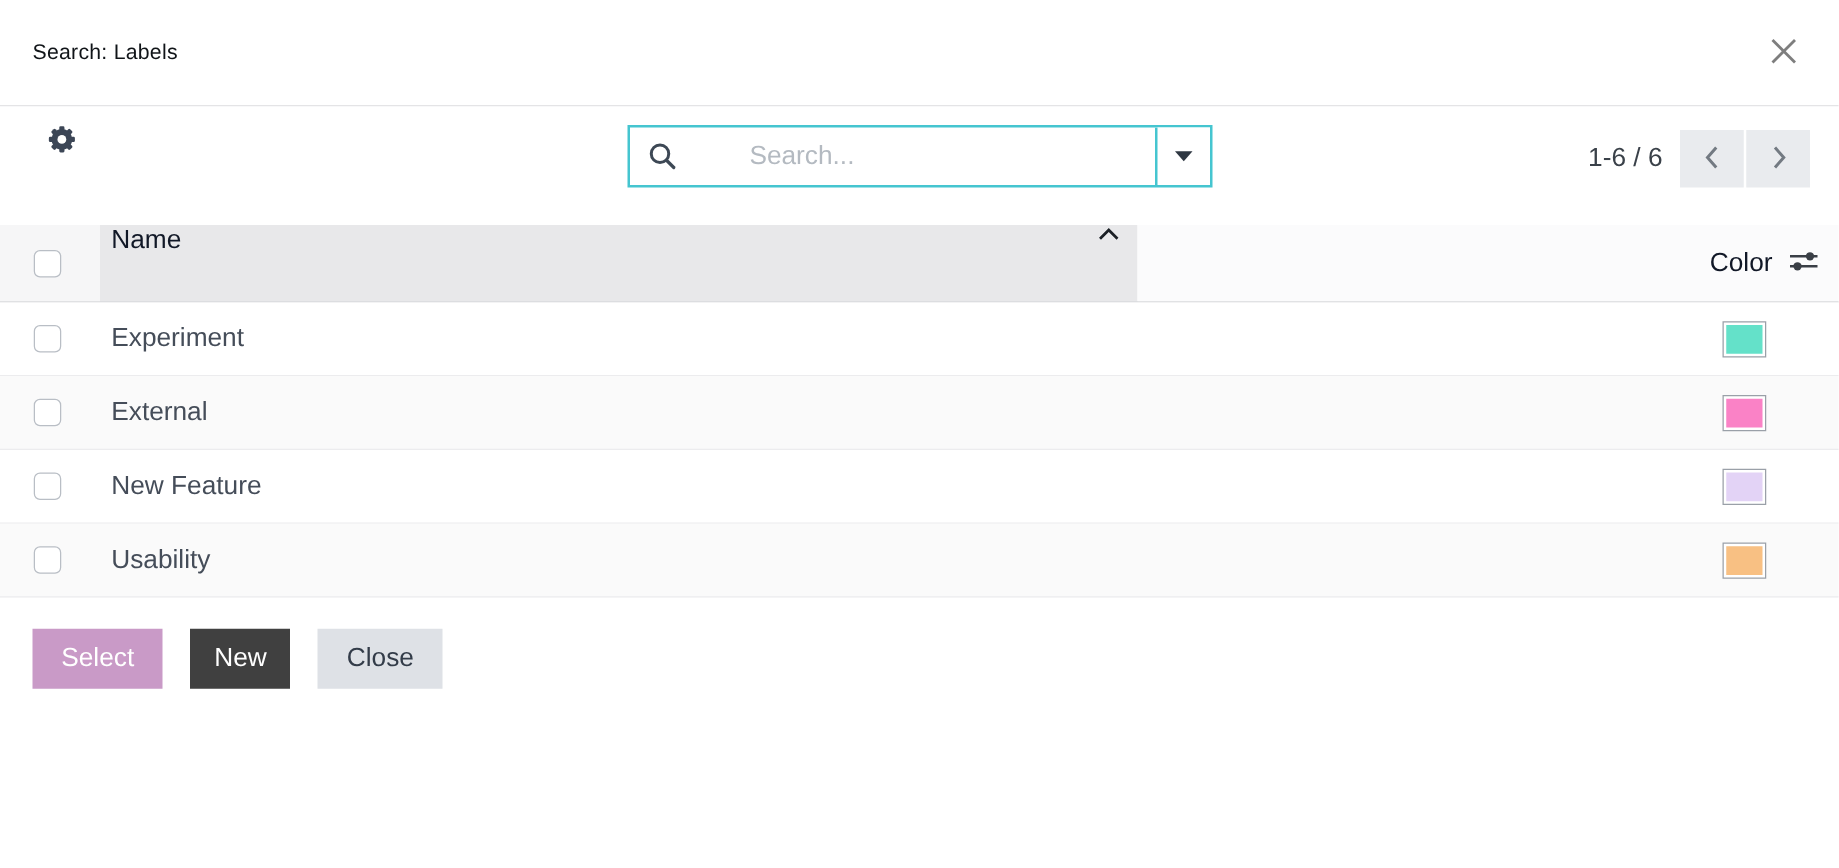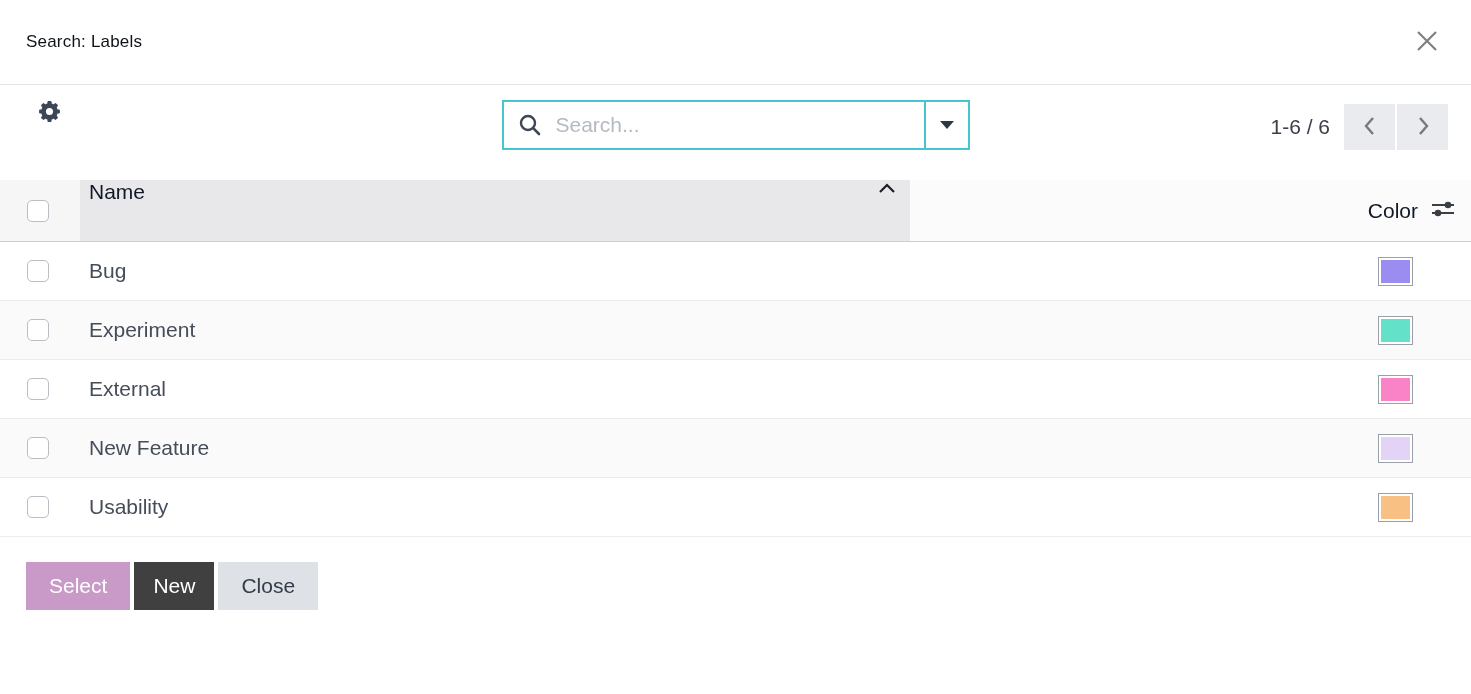--- a/index.html
+++ b/index.html
@@ -16,21 +16,21 @@
                width: 40px; height: 40px; display: flex; align-items: center; justify-content: center; }
 
   
   .controls { height: 95px; flex: 0 0 95px; position: relative;
               display: flex; align-items: flex-start; padding: 15px 23px 0 36px; }
   .gear-btn { background: none; border: none; cursor: pointer; margin-top: 0px;
               width: 26px; height: 26px; display: flex; align-items: center; justify-content: center; }
 
   .searchbox { position: absolute; left: 50%; transform: translateX(-50%); top: 15px;
                width: 468px; height: 50px; display: flex; align-items: stretch;
-               border: 2px solid #45c5d0; background: #fff; }
+               border: 2px solid #45c5d0; background: #fff; gap: 44px; }
   .search-icon-wrap { width: 52px; display: flex; align-items: center; justify-content: center; flex: 0 0 52px; }
   .search-input { flex: 1; border: none; outline: none; font-size: 21px; color: #222;
                   font-family: "Liberation Sans", sans-serif; padding: 0; background: transparent; }
   .search-input::placeholder { color: #b4bac1; }
   .search-caret-btn { width: 44px; flex: 0 0 44px; border: none; background: #fff; cursor: pointer;
                       border-left: 2px solid #45c5d0; display: flex; align-items: center; justify-content: center; }
   .caret-down { width: 0; height: 0; border-left: 7px solid transparent; border-right: 7px solid transparent;
                 border-top: 8px solid #2e3742; }
 
   .pager { margin-left: auto; display: flex; align-items: center; margin-top: 4px; }
@@ -57,21 +57,21 @@
   .tbody { flex: 0 0 auto; }
   .row { height: 59px; display: flex; align-items: center; border-bottom: 1px solid #ececee; background: #fff; cursor: pointer; }
   .row:nth-child(even) { background: #fafafa; }
   .row-check { width: 80px; flex: 0 0 80px; display: flex; align-items: center; padding-left: 27px; }
   .row-name { flex: 1; font-size: 21px; color: #454d59; padding-left: 9px; }
   .row-swatch-cell { flex: 0 0 auto; padding-right: 58px; display: flex; align-items: center; }
   .swatch { width: 35px; height: 29px; border: 1px solid #9aa0a8; background: #fff; padding: 2px; }
   .swatch-fill { width: 100%; height: 100%; }
 
   
-  .footer { flex: 1; display: flex; align-items: flex-start; padding: 25px 0 0 26px; gap: 4px; }
+  .footer { flex: 1; display: flex; align-items: flex-start; padding: 25px 0 0 26px; gap: 22px; }
   .btn { height: 48px; border: none; font-size: 21px; font-family: "Liberation Sans", sans-serif; cursor: pointer; }
   .btn-select { background: #c99ac7; color: #fff; padding: 0 23px; }
   .btn-new { background: #404040; color: #fff; padding: 0 19px; }
   .btn-close { background: #dee1e6; color: #333c49; padding: 11px 23px; }
 </style>
 </head>
 <body>
 
 <div class="dialog">
 
@@ -157,31 +157,20 @@
             <line x1="2" y1="15" x2="24" y2="15" stroke="#3a3f46" stroke-width="2"></line>
             <circle cx="8" cy="15" r="3.3" fill="#3a3f46"></circle>
           </svg>
         </span>
       </button>
     </div>
   </div>
 
   <div class="tbody">
 
-  <div class="row" style="">
-      <div class="row-check">
-        <span class="checkbox"></span>
-      </div>
-      <div class="row-name">Bug</div>
-      <div class="row-swatch-cell">
-        <div class="swatch">
-          <div class="swatch-fill" style="background: rgb(155, 140, 242);"></div>
-        </div>
-      </div>
-    </div>
       <div class="row" style="">
       <div class="row-check">
         <span class="checkbox"></span>
       </div>
       <div class="row-name">Experiment</div>
       <div class="row-swatch-cell">
         <div class="swatch">
           <div class="swatch-fill" style="background: rgb(100, 225, 201);"></div>
         </div>
       </div>

